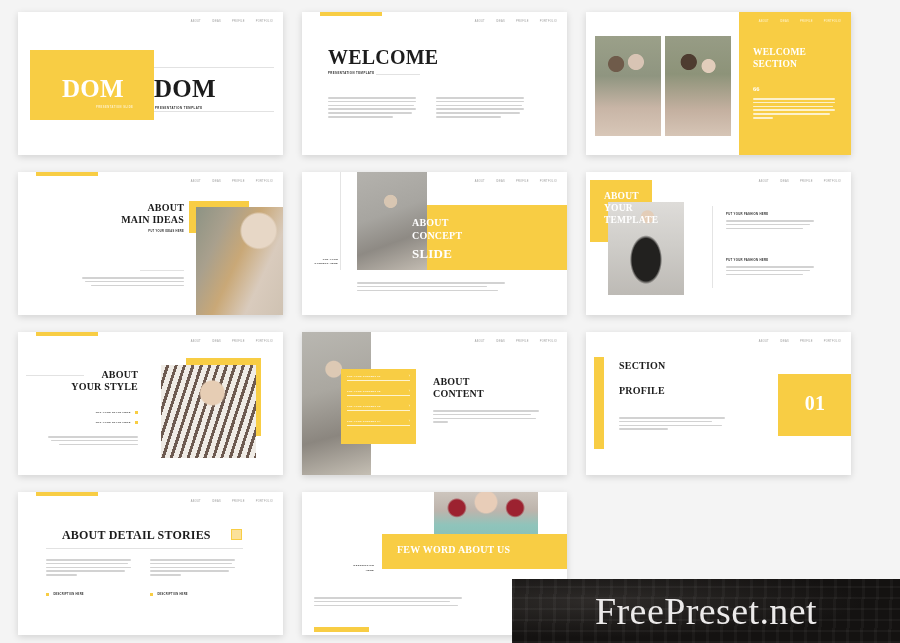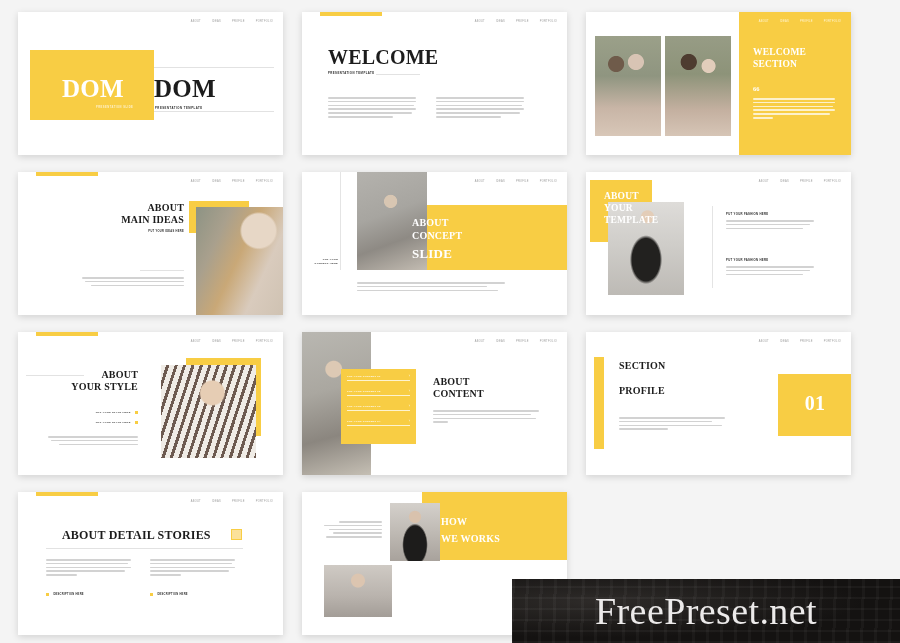--- a/index.html
+++ b/index.html
@@ -407,34 +407,33 @@
           <i style="width:100%"></i>
           <i style="width:93%"></i>
           <i style="width:36%"></i>
       </div>
       <div style="position:absolute;left:132px;top:101px;display:flex;align-items:center;gap:4px;">
         <span class="bullet"></span>
         <span class="lbl" style="font-size:2.6px;">Description here</span>
       </div>
     </div>
 
-
-    <div class="slide">
-      <div class="ybox" style="left:120px;top:0;width:145px;height:68px;"></div>
-      <div class="photo ph-mask" style="left:88px;top:11px;width:50px;height:58px;"></div>
-      <div class="photo ph-mask2" style="left:22px;top:73px;width:68px;height:52px;"></div>
-      <div class="ttl w" style="position:absolute;left:139px;top:24px;font-size:10px;z-index:4;">HOW</div>
-      <div class="ttl w" style="position:absolute;left:139px;top:41px;font-size:10px;z-index:4;">WE WORKS</div>
-      <div class="body-lines" style="position:absolute;left:22px;top:29px;width:58px;">
-        <i style="width:74%;margin-left:auto"></i>
-          <i style="width:100%;margin-left:auto"></i>
-        <i style="width:92%;margin-left:auto"></i>
-          <i style="width:85%;margin-left:auto"></i>
-        <i style="width:97%;margin-left:auto"></i>
-      </div>
-    </div>
+    <div class="slide">
+      <div class="photo ph-teal" style="left:132px;top:0;width:104px;height:72px;"></div>
+      <div class="ybox" style="left:80px;top:42px;width:185px;height:35px;"></div>
+      <div class="ttl w" style="position:absolute;left:95px;top:52px;font-size:10px;z-index:4;">FEW WORD ABOUT US</div>
+      <div class="lbl" style="position:absolute;left:28px;top:72px;width:44px;text-align:right;font-size:2.5px;">Description</div>
+      <div class="lbl" style="position:absolute;left:28px;top:77px;width:44px;text-align:right;font-size:2.5px;">here</div>
+      <div class="body-lines" style="position:absolute;left:12px;top:105px;width:148px;">
+        <i style="width:100%"></i>
+          <i style="width:92%"></i>
+          <i style="width:97%"></i>
+      </div>
+      <div class="ybox" style="left:12px;top:135px;width:55px;height:5px;"></div>
+    </div>
+
 
   </div>
 
   <div class="watermark">
     <span>FreePreset.net</span>
   </div>
 </div>
 
 </body></html>

